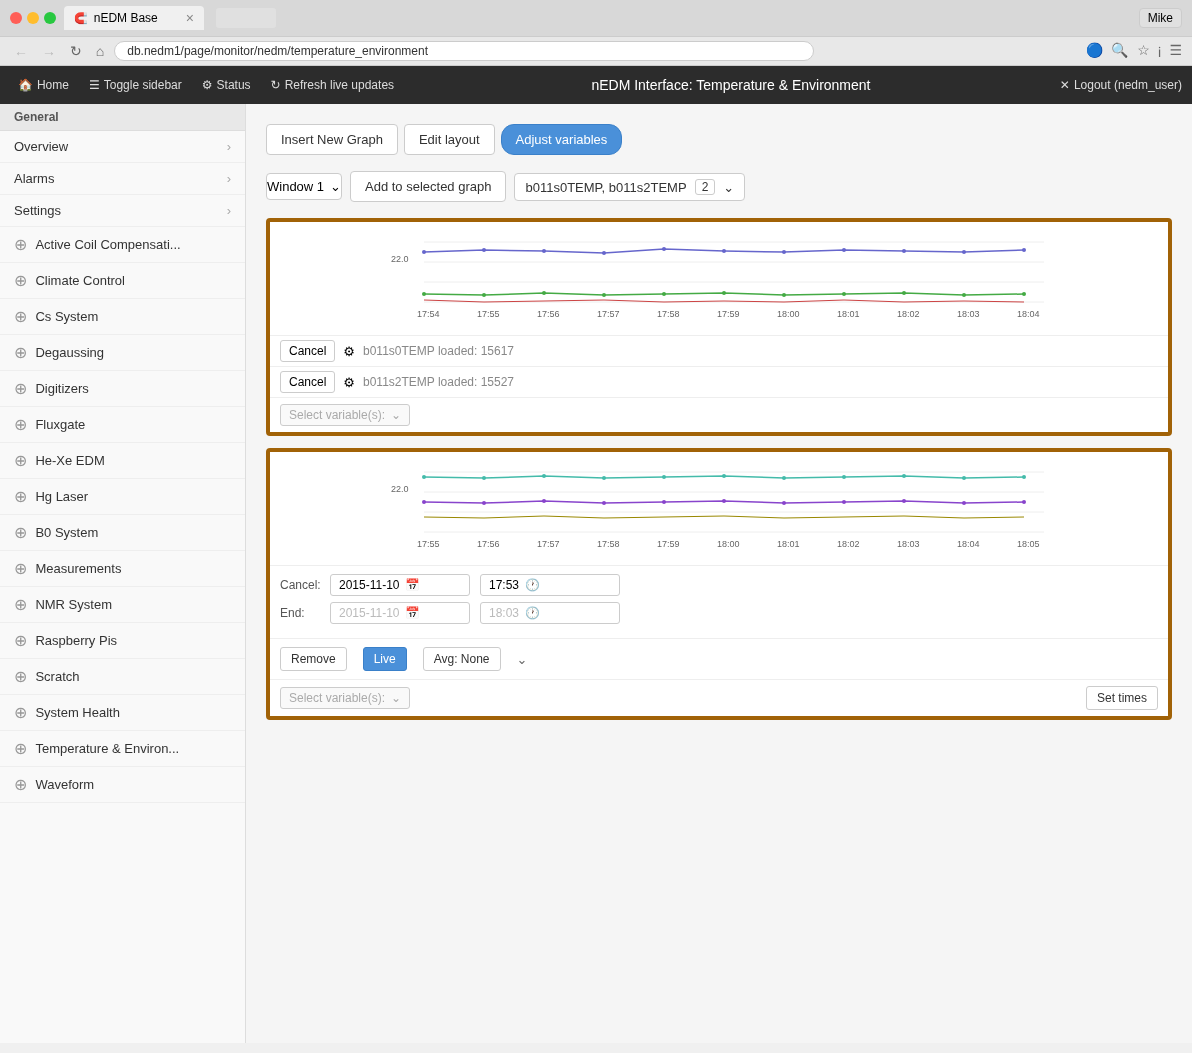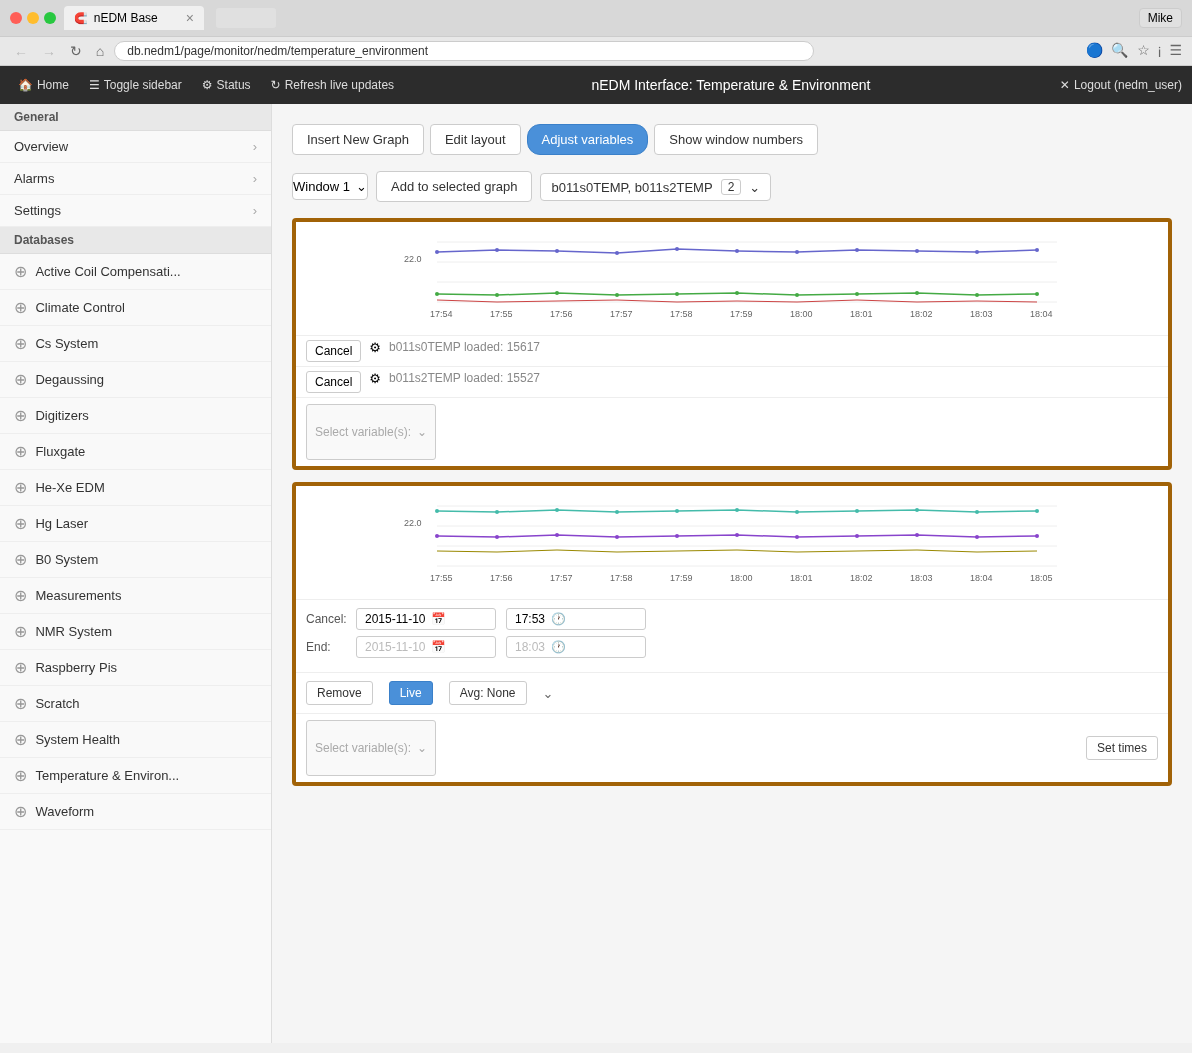--- a/index.html
+++ b/index.html
@@ -26,21 +26,21 @@
     
     .app-header { background: #2c2c2c; color: #fff; display: flex; align-items: center; padding: 0 10px; height: 38px; gap: 4px; }
     .header-btn { color: #ddd; background: none; border: none; cursor: pointer; padding: 4px 8px; font-size: 12px; display: flex; align-items: center; gap: 4px; }
     .header-title { flex: 1; text-align: center; font-size: 14px; color: #fff; }
     .header-logout { color: #ddd; font-size: 12px; display: flex; align-items: center; gap: 4px; cursor: pointer; }
 
     
     .app-layout { display: flex; height: calc(1053px - 38px - 38px - 38px); }
 
     
-    .sidebar { width: 272px; background: #f9f9f9; border-right: 1px solid #ddd; overflow-y: auto; flex-shrink: 0; }
+    .sidebar { width: 246px; background: #f9f9f9; border-right: 1px solid #ddd; overflow-y: auto; flex-shrink: 0; }
     .sidebar-section-header { background: #e8e8e8; padding: 6px 14px; font-size: 12px; font-weight: 600; color: #555; border-bottom: 1px solid #ddd; }
     .sidebar-item { display: flex; align-items: center; padding: 8px 14px; border-bottom: 1px solid #eee; cursor: pointer; font-size: 13px; color: #333; }
     .sidebar-item .chevron { margin-left: auto; color: #aaa; }
     .sidebar-db-item { display: flex; align-items: center; padding: 8px 14px; border-bottom: 1px solid #eee; cursor: pointer; font-size: 13px; color: #333; gap: 8px; }
     .plus-icon { color: #999; font-size: 16px; font-weight: 300; }
 
     
     .main-content { flex: 1; overflow-y: auto; padding: 20px; background: #f5f5f5; }
     .page-title { text-align: center; font-size: 28px; font-weight: 600; color: #333; margin-bottom: 20px; }
 
@@ -54,25 +54,25 @@
     .window-select { display: flex; align-items: center; border: 1px solid #ccc; border-radius: 4px; background: #fff; padding: 5px 0; gap: 6px; cursor: pointer; font-size: 13px; }
     .variables-display { display: flex; align-items: flex-end; border: 1px solid #ccc; border-radius: 4px; background: #fff; padding: 5px 10px; gap: 8px; font-size: 13px; color: #333; }
     .var-count-badge { background: #fff; border: 1px solid #ccc; border-radius: 3px; padding: 0px 6px; font-size: 12px; }
 
     
     .graph-panel { background: #fff; border: 4px solid #a16207; border-radius: 4px; margin-bottom: 12px; }
     .graph-area { padding: 10px; position: relative; }
     .graph-svg { width: 100%; height: 90px; }
     .ctrl-btn { padding: 4px 10px; border: 1px solid #ccc; background: #fff; border-radius: 3px; cursor: pointer; font-size: 12px; color: #333; }
     .ctrl-btn-blue { background: #4a90d9; color: #fff; border-color: #3a80c9; }
-    .cancel-row { padding: 4px 10px; display: flex; align-items: flex-start; gap: 8px; border-top: 1px solid #eee; }
+    .cancel-row { padding: 4px 10px; display: flex; align-items: center; gap: 8px; border-top: 1px solid #eee; }
     .cancel-btn { padding: 3px 8px; border: 1px solid #ccc; background: #fff; border-radius: 3px; cursor: pointer; font-size: 12px; }
     .cancel-info { font-size: 12px; color: #888; }
     .select-variables-row { padding: 6px 10px; display: flex; align-items: center; gap: 8px; border-top: 1px solid #eee; }
-    .select-vars-dropdown { display: flex; align-items: center; border: 1px solid #ccc; border-radius: 3px; background: #f9f9f9; padding: 20px 8px; gap: 6px; cursor: pointer; font-size: 12px; color: #aaa; }
+    .select-vars-dropdown { display: flex; align-items: center; border: 1px solid #ccc; border-radius: 3px; background: #f9f9f9; padding: 3px 8px; gap: 6px; cursor: pointer; font-size: 12px; color: #aaa; }
 
     
     .time-section { padding: 8px 10px; border-top: 1px solid #eee; }
     .time-row { display: flex; align-items: center; gap: 10px; margin-bottom: 6px; }
     .time-label { font-size: 12px; color: #555; width: 40px; }
     .time-input { display: flex; align-items: center; border: 1px solid #ccc; border-radius: 3px; background: #fff; padding: 3px 8px; gap: 6px; font-size: 12px; min-width: 140px; }
     .time-input.placeholder { color: #bbb; }
     .time-icon { color: #aaa; font-size: 12px; }
 
     
@@ -147,21 +147,20 @@
       <span class="chevron">›</span>
     </div>
     <div class="sidebar-item">
       <span>Alarms</span>
       <span class="chevron">›</span>
     </div>
     <div class="sidebar-item">
       <span>Settings</span>
       <span class="chevron">›</span>
     </div>
-    <div class="sidebar-section-header">Databases</div>
     <div class="sidebar-db-item">
       <span class="plus-icon">⊕</span>
       <span>Active Coil Compensati...</span>
     </div>
     <div class="sidebar-db-item">
       <span class="plus-icon">⊕</span>
       <span>Climate Control</span>
     </div>
     <div class="sidebar-db-item">
       <span class="plus-icon">⊕</span>
@@ -220,21 +219,20 @@
       <span>Waveform</span>
     </div>
   </div>
 
   <div class="main-content">
 
     <div class="toolbar">
       <button class="tb-btn">Insert New Graph</button>
       <button class="tb-btn">Edit layout</button>
       <button class="tb-btn tb-btn-active">Adjust variables</button>
-      <button class="tb-btn">Show window numbers</button>
     </div>
 
     <div class="window-row">
       <div class="window-select">
         <span>Window 1</span>
         <span>⌄</span>
       </div>
       <button class="tb-btn">Add to selected graph</button>
       <div class="variables-display">
         <span>b011s0TEMP, b011s2TEMP</span>

